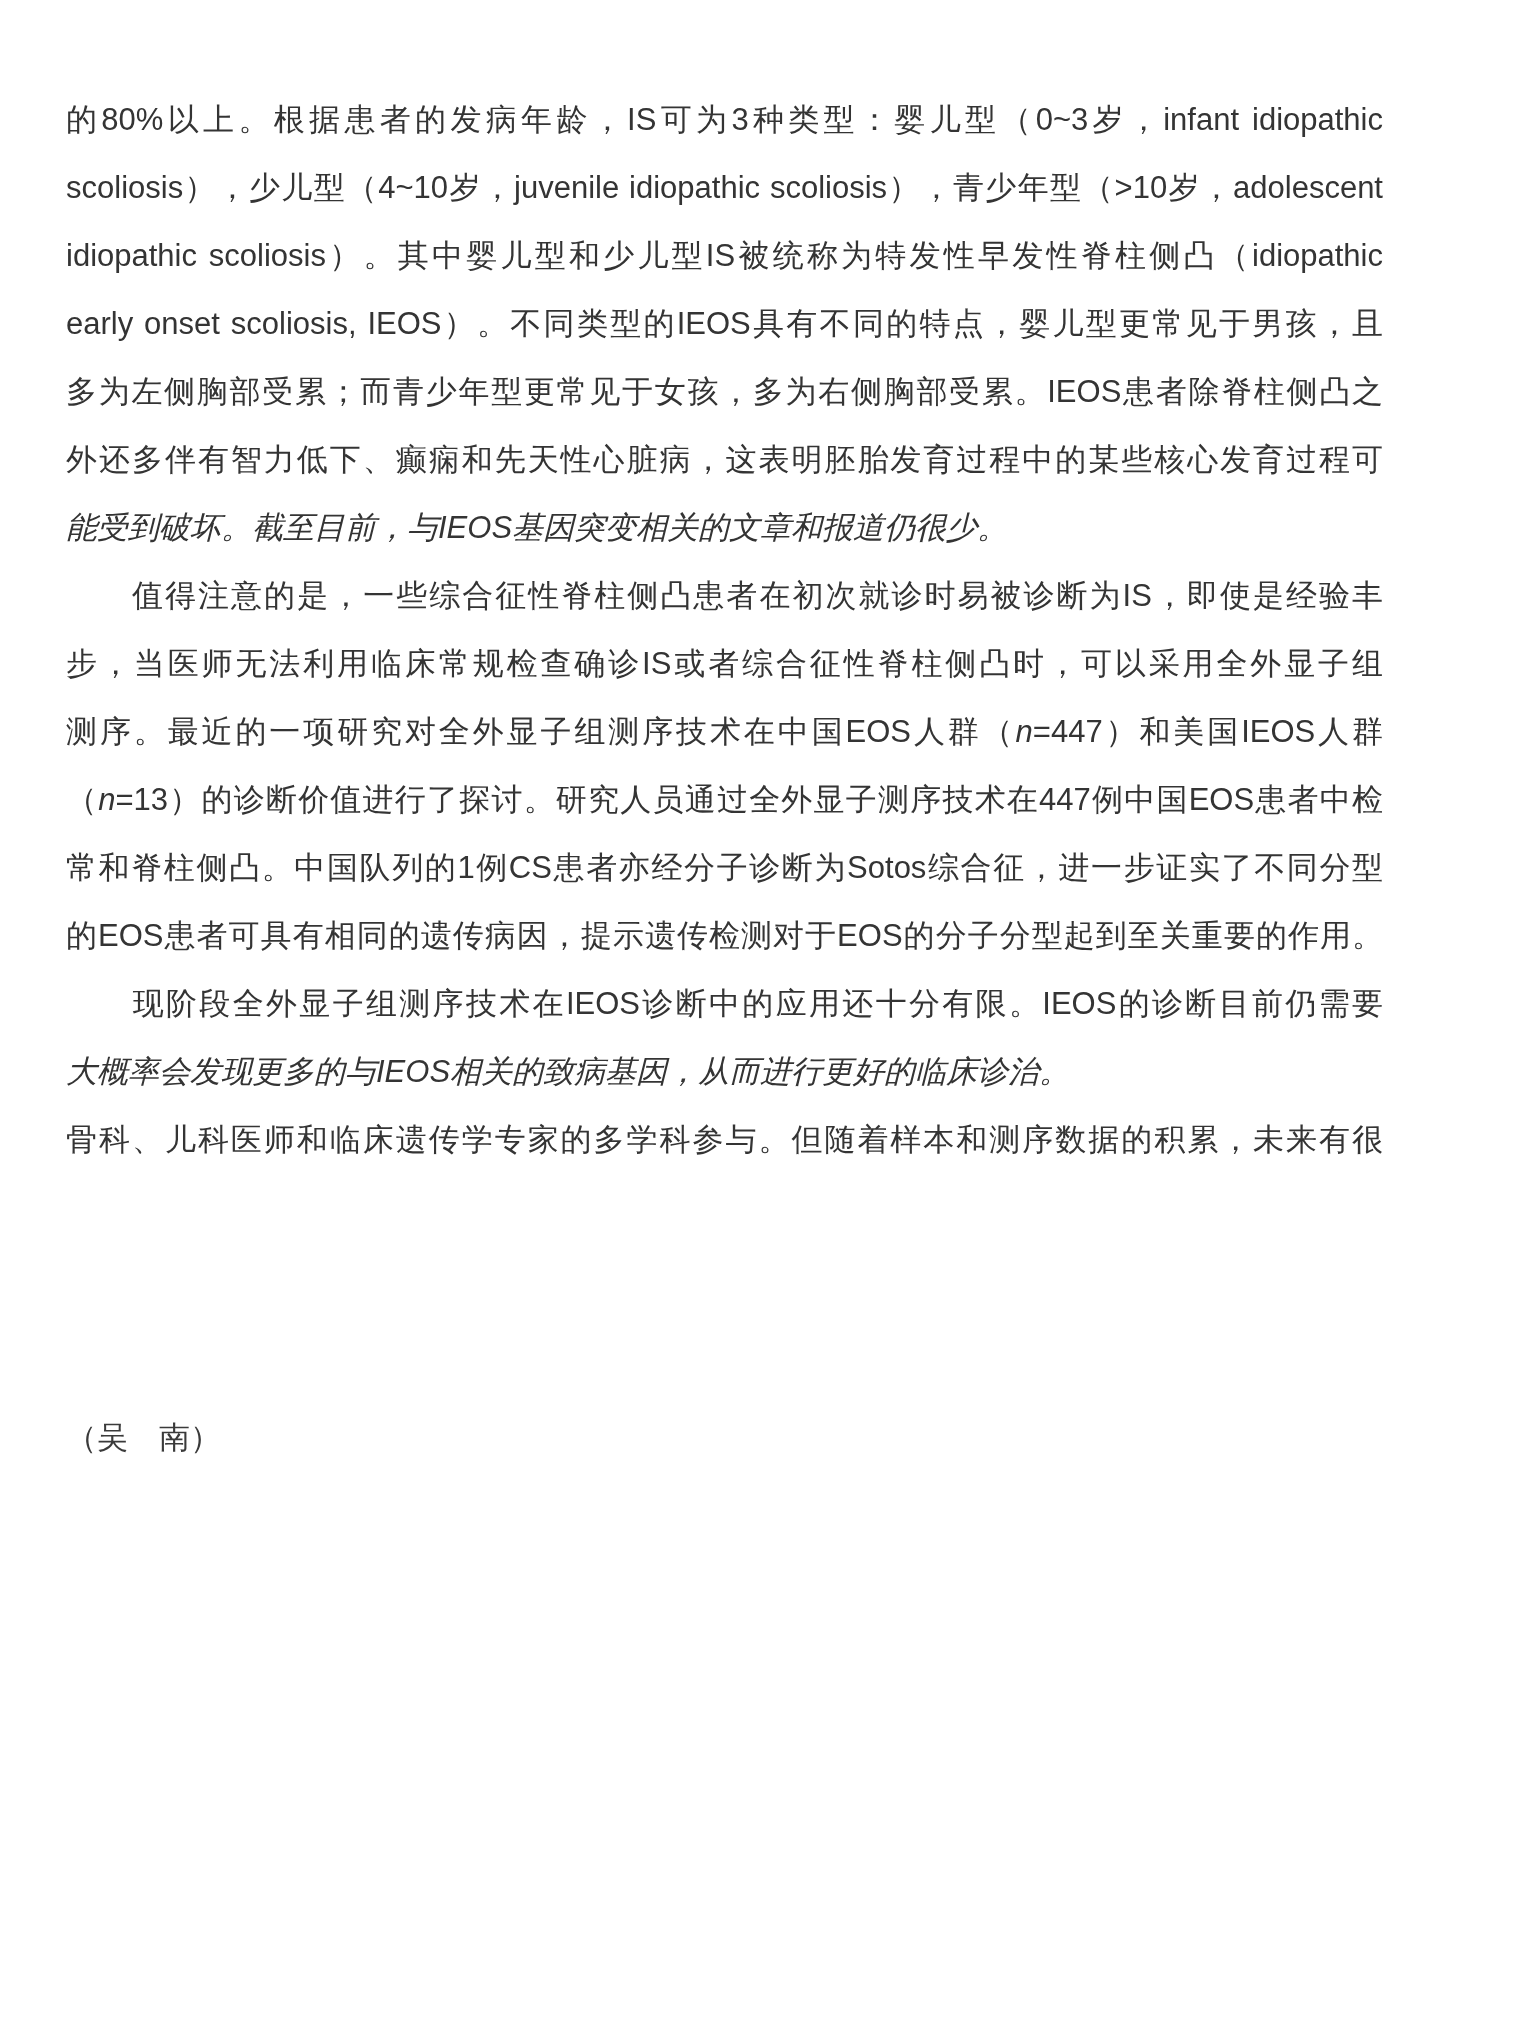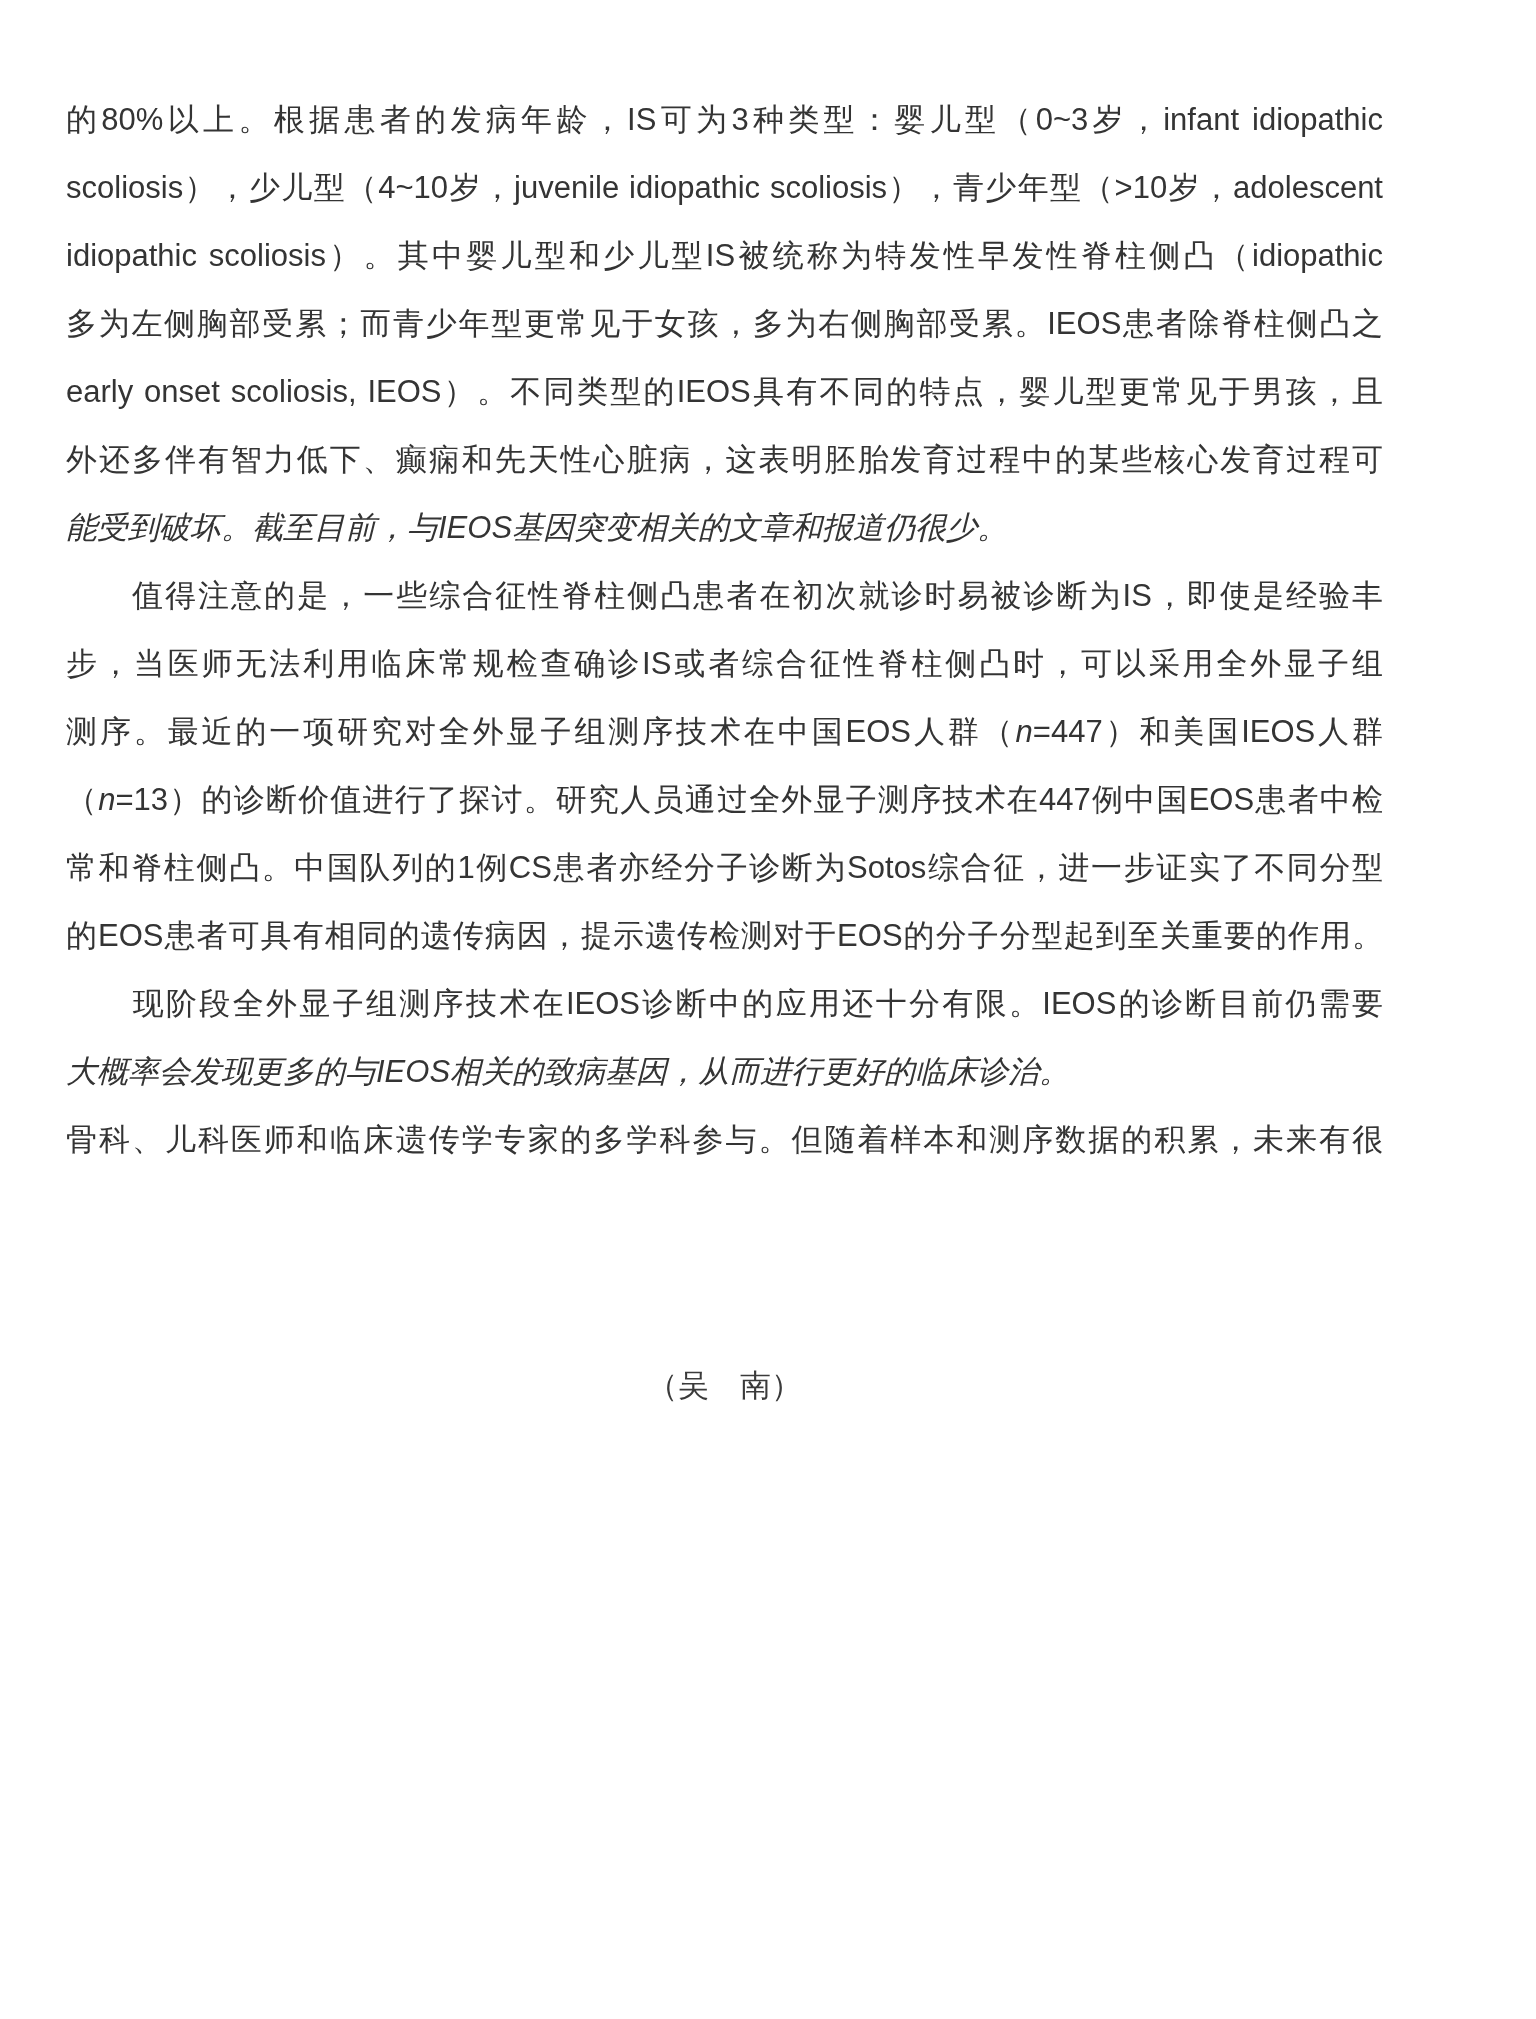--- a/index.html
+++ b/index.html
@@ -40,43 +40,43 @@
   .line.nj {
     text-align-last: left;
     font-style: italic;
   }
   .it {
     font-style: italic;
   }
   .signature-line {
     position: absolute;
     left: 66px;
-    top: 1352px;
+    top: 1404px;
     width: 1317px;
     height: 68px;
     line-height: 68px;
-    text-align: center;
+    text-align: left;
   }
   .signature {
     font-family: "Liberation Serif", "DejaVu Serif", serif;
     font-size: 31px;
     color: #3a3a3a;
   }
 </style>
 </head>
 <body>
 
 <div class="page">
   <div class="text-block" id="article">
       <div>
         <div class="line j"><span>的80%以上。根据患者的发病年龄，IS可为3种类型：婴儿型（0~3岁，infant idiopathic</span></div>
         <div class="line j"><span>scoliosis），少儿型（4~10岁，juvenile idiopathic scoliosis），青少年型（&gt;10岁，adolescent</span></div>
         <div class="line j"><span>idiopathic scoliosis）。其中婴儿型和少儿型IS被统称为特发性早发性脊柱侧凸（idiopathic</span></div>
+        <div class="line j"><span>early onset scoliosis, IEOS）。不同类型的IEOS具有不同的特点，婴儿型更常见于男孩，且</span></div>
         <div class="line j"><span>多为左侧胸部受累；而青少年型更常见于女孩，多为右侧胸部受累。IEOS患者除脊柱侧凸之</span></div>
-        <div class="line j"><span>early onset scoliosis, IEOS）。不同类型的IEOS具有不同的特点，婴儿型更常见于男孩，且</span></div>
         <div class="line j"><span>外还多伴有智力低下、癫痫和先天性心脏病，这表明胚胎发育过程中的某些核心发育过程可</span></div>
         <div class="line nj"><span>能受到破坏。截至目前，与IEOS基因突变相关的文章和报道仍很少。</span></div>
       </div>
       <div>
         <div class="line j"><span>　　值得注意的是，一些综合征性脊柱侧凸患者在初次就诊时易被诊断为IS，即使是经验丰</span></div>
         <div class="line j"><span>步，当医师无法利用临床常规检查确诊IS或者综合征性脊柱侧凸时，可以采用全外显子组</span></div>
         <div class="line j"><span>测序。最近的一项研究对全外显子组测序技术在中国EOS人群（</span><span class="it">n</span><span>=447）和美国IEOS人群</span></div>
         <div class="line j"><span>（</span><span class="it">n</span><span>=13）的诊断价值进行了探讨。研究人员通过全外显子测序技术在447例中国EOS患者中检</span></div>
         <div class="line j"><span>常和脊柱侧凸。中国队列的1例CS患者亦经分子诊断为Sotos综合征，进一步证实了不同分型</span></div>
         <div class="line j"><span>的EOS患者可具有相同的遗传病因，提示遗传检测对于EOS的分子分型起到至关重要的作用。</span></div>

